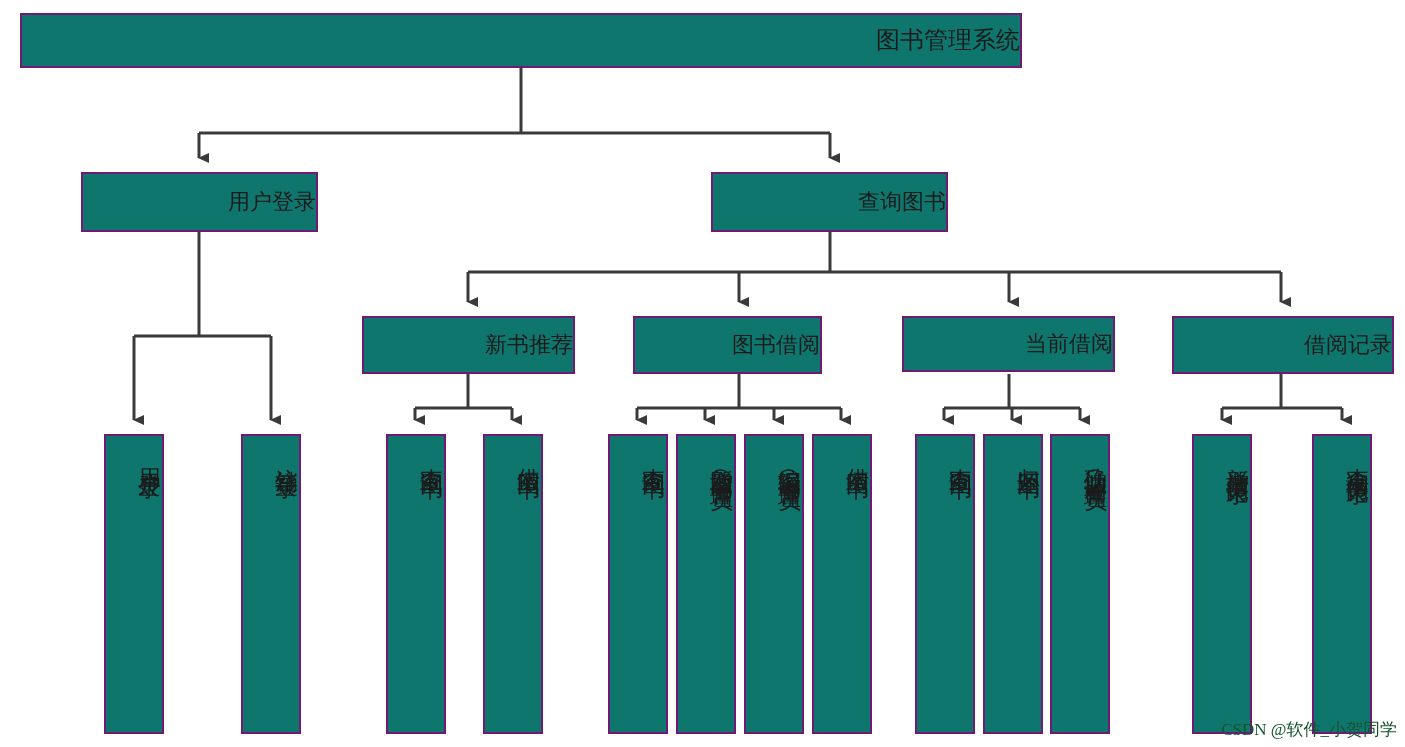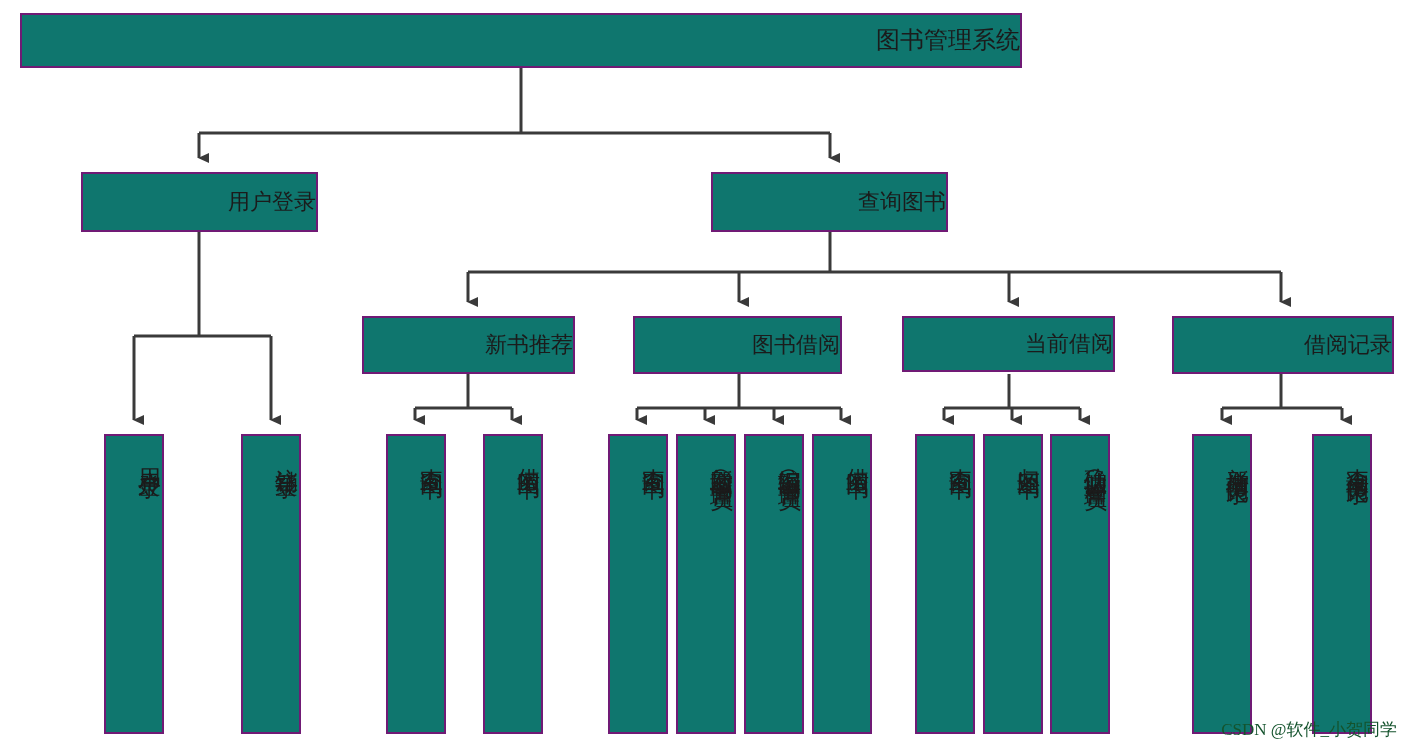--- a/index.html
+++ b/index.html
@@ -137,21 +137,21 @@
   <div class="node level2" style="left:81px; top:172px; width:237px; height:60px;">
     <span class="label">用户登录</span>
   </div>
   <div class="node level2" style="left:711px; top:172px; width:237px; height:60px;">
     <span class="label">查询图书</span>
   </div>
 
   <div class="node level3" style="left:362px; top:316px; width:213px; height:58px;">
     <span class="label">新书推荐</span>
   </div>
-  <div class="node level3" style="left:633px; top:316px; width:209px; height:58px;">
+  <div class="node level3" style="left:633px; top:316px; width:189px; height:58px;">
     <span class="label">图书借阅</span>
   </div>
   <div class="node level3" style="left:902px; top:316px; width:213px; height:56px;">
     <span class="label">当前借阅</span>
   </div>
   <div class="node level3" style="left:1172px; top:316px; width:222px; height:58px;">
     <span class="label">借阅记录</span>
   </div>
 
   <div class="node leaf" style="left:104px; top:434px; width:60px; height:300px;">

